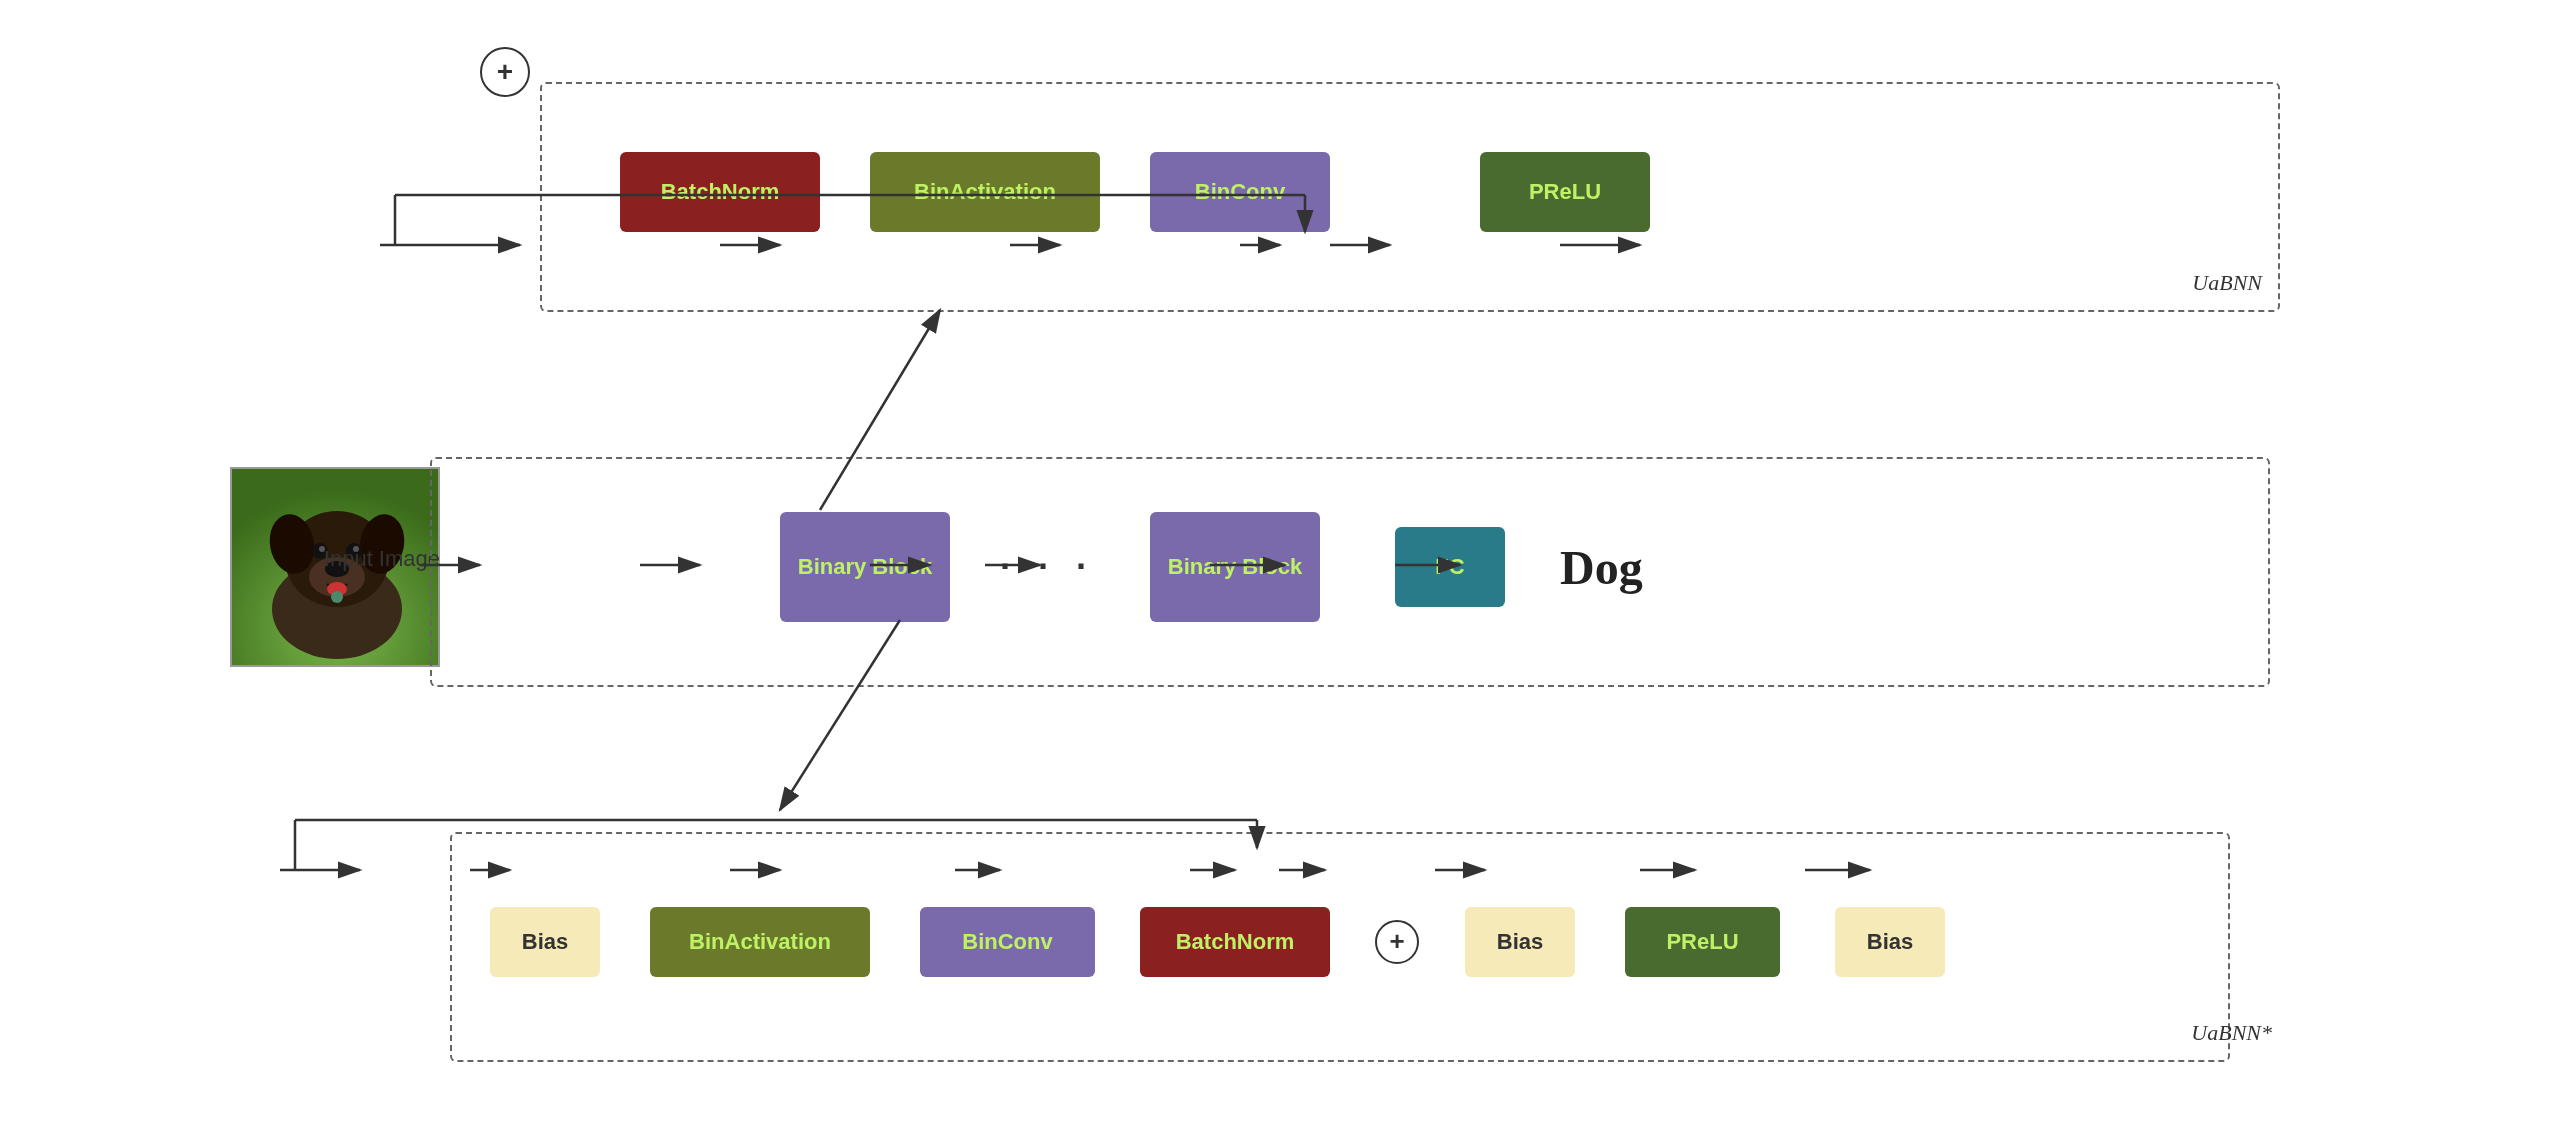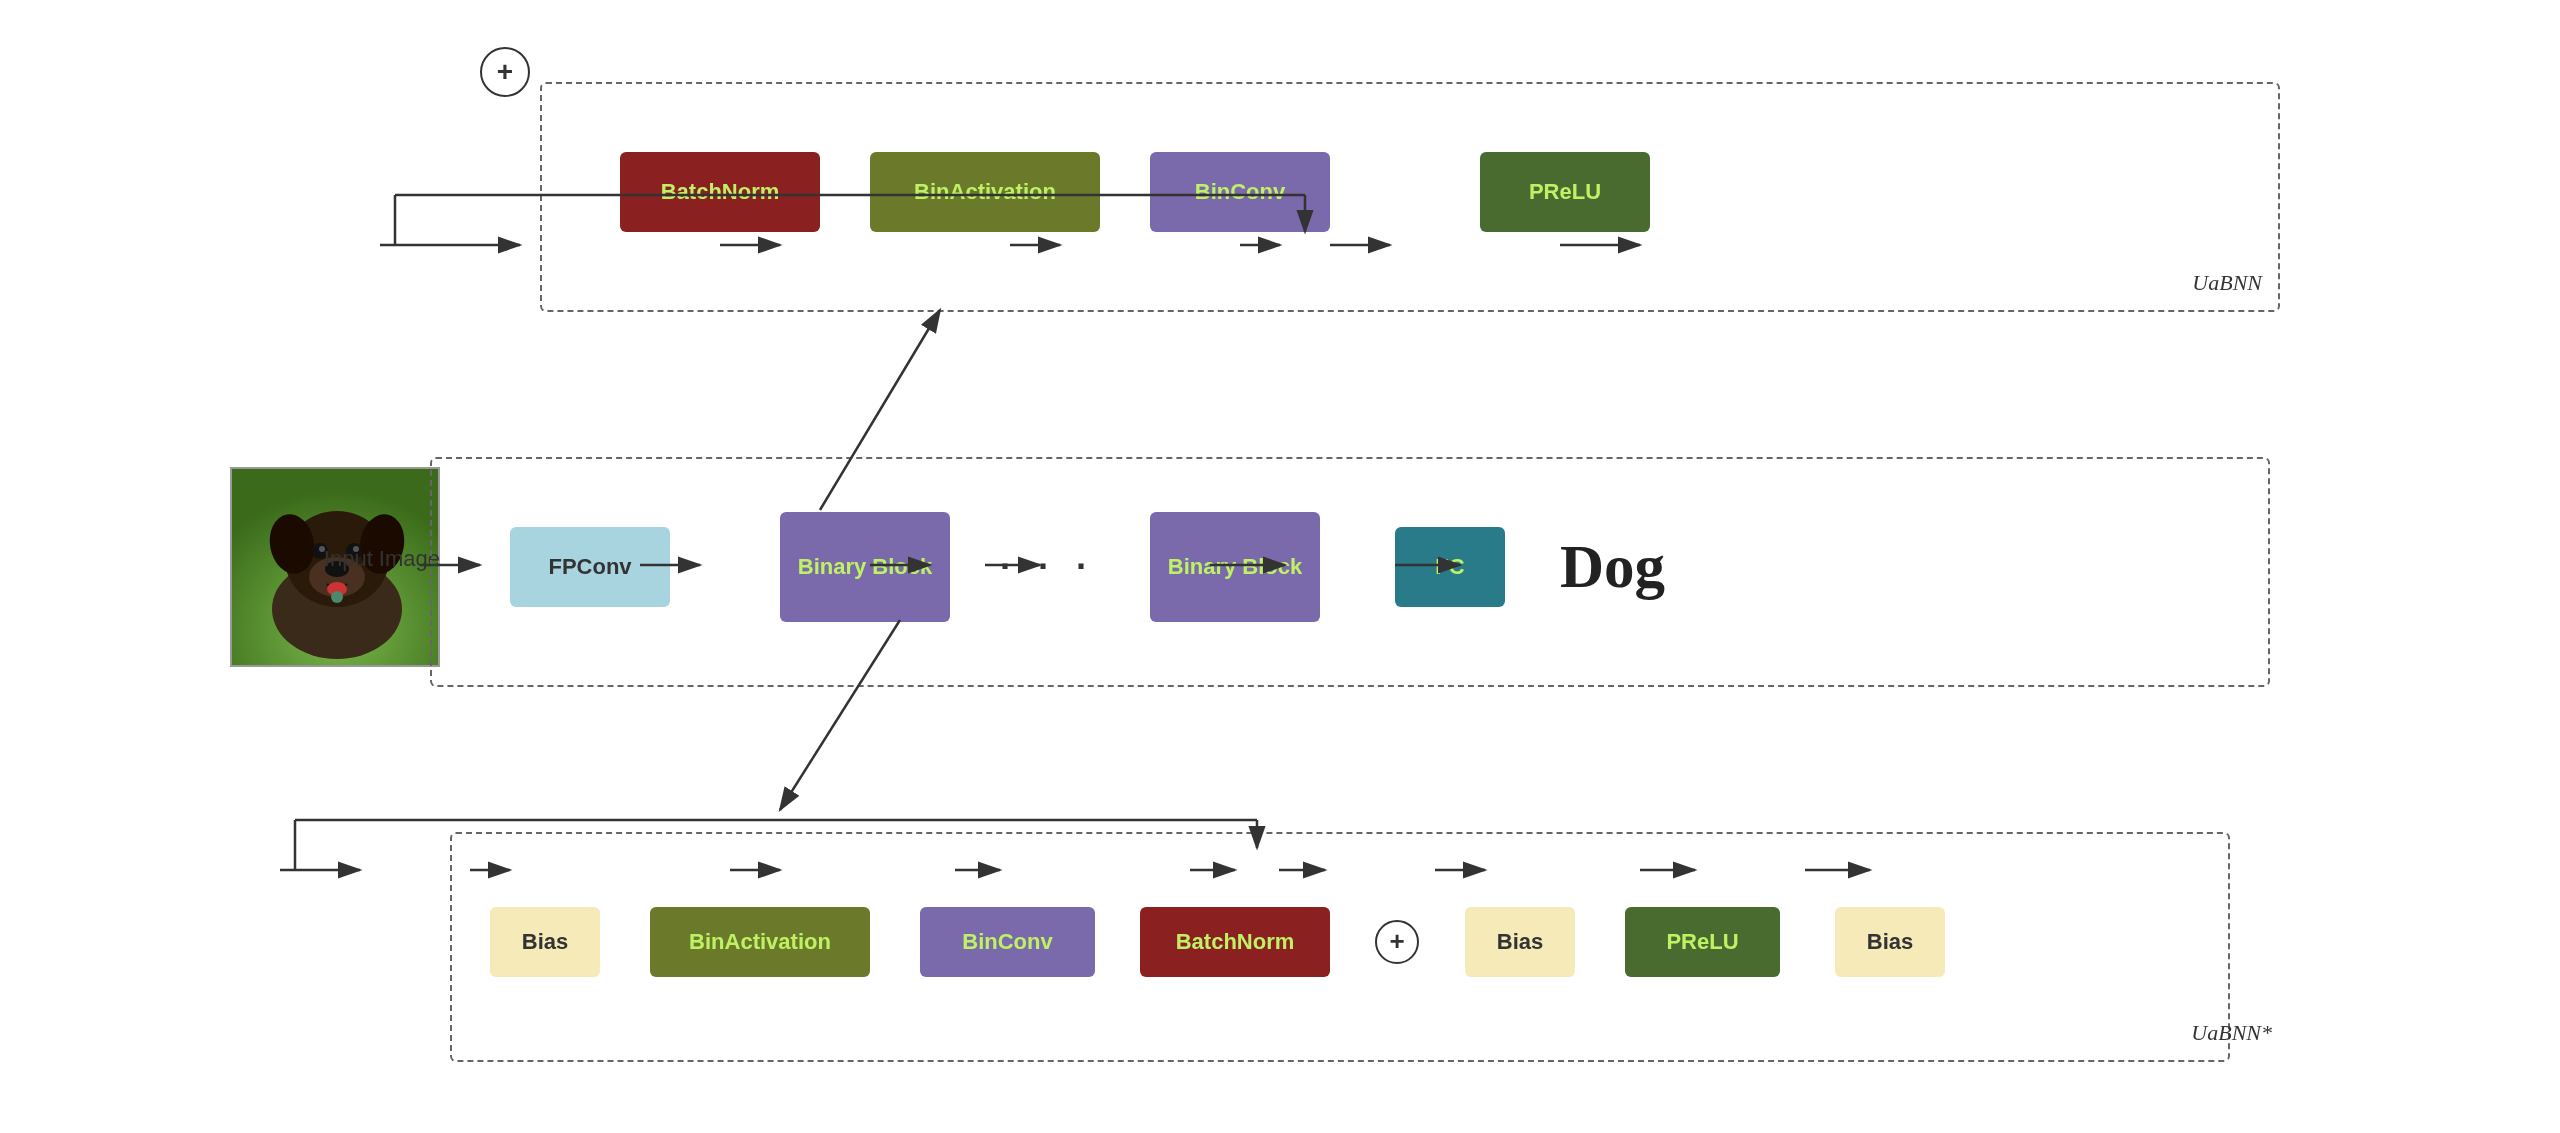--- a/index.html
+++ b/index.html
@@ -224,21 +224,21 @@
       top: 50%;
       left: 1165px;
       transform: translateY(-50%);
     }
 
     .dog-text {
       position: absolute;
       top: 50%;
       left: 1330px;
       transform: translateY(-50%);
-      font-size: 61px;
+      font-size: 48px;
       font-weight: bold;
       color: #222;
       font-family: serif;
     }
 
     
     .bot-row {
       position: relative;
       width: 1900px;
       height: 240px;
@@ -409,23 +409,20 @@
 
               <circle cx="105" cy="128" r="6" fill="#4a8a6a"></circle>
             </svg>
           </div>
         </div>
         <div class="dog-label">Input Image</div>
       </div>
 
       <div class="dashed-box mid-dashed"></div>
 
-      <div class="block mid-fpconv">
-        <span>FPConv</span>
-      </div>
 
       <div class="block mid-binary1">
         <span style="font-size:22px;">Binary Block</span>
       </div>
 
       <div class="mid-dots">· · ·</div>
 
       <div class="block mid-binary2">
         <span style="font-size:22px;">Binary Block</span>
       </div>

